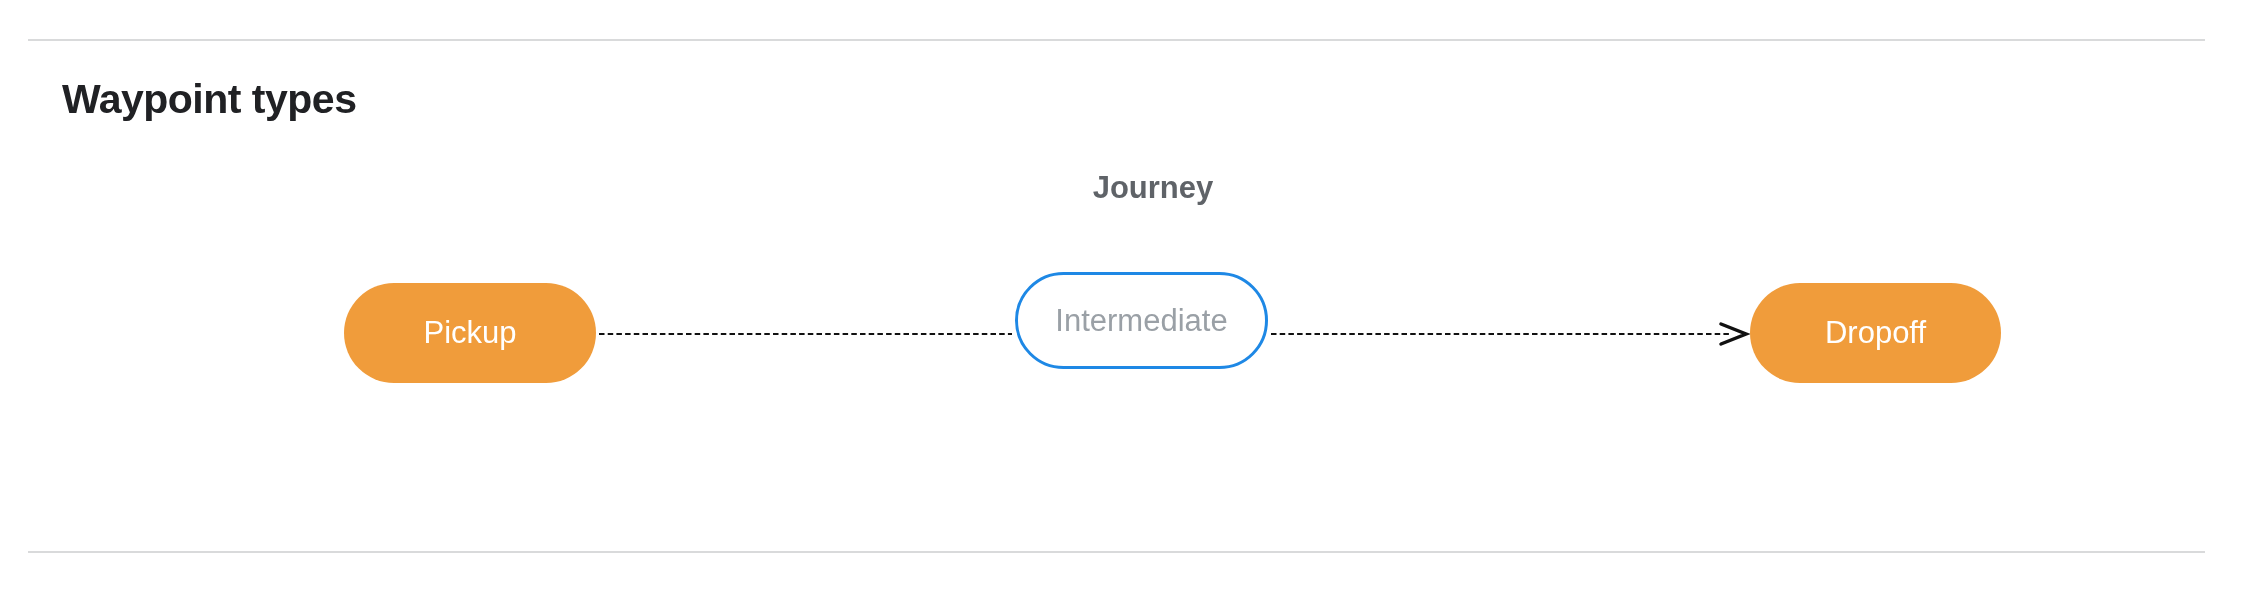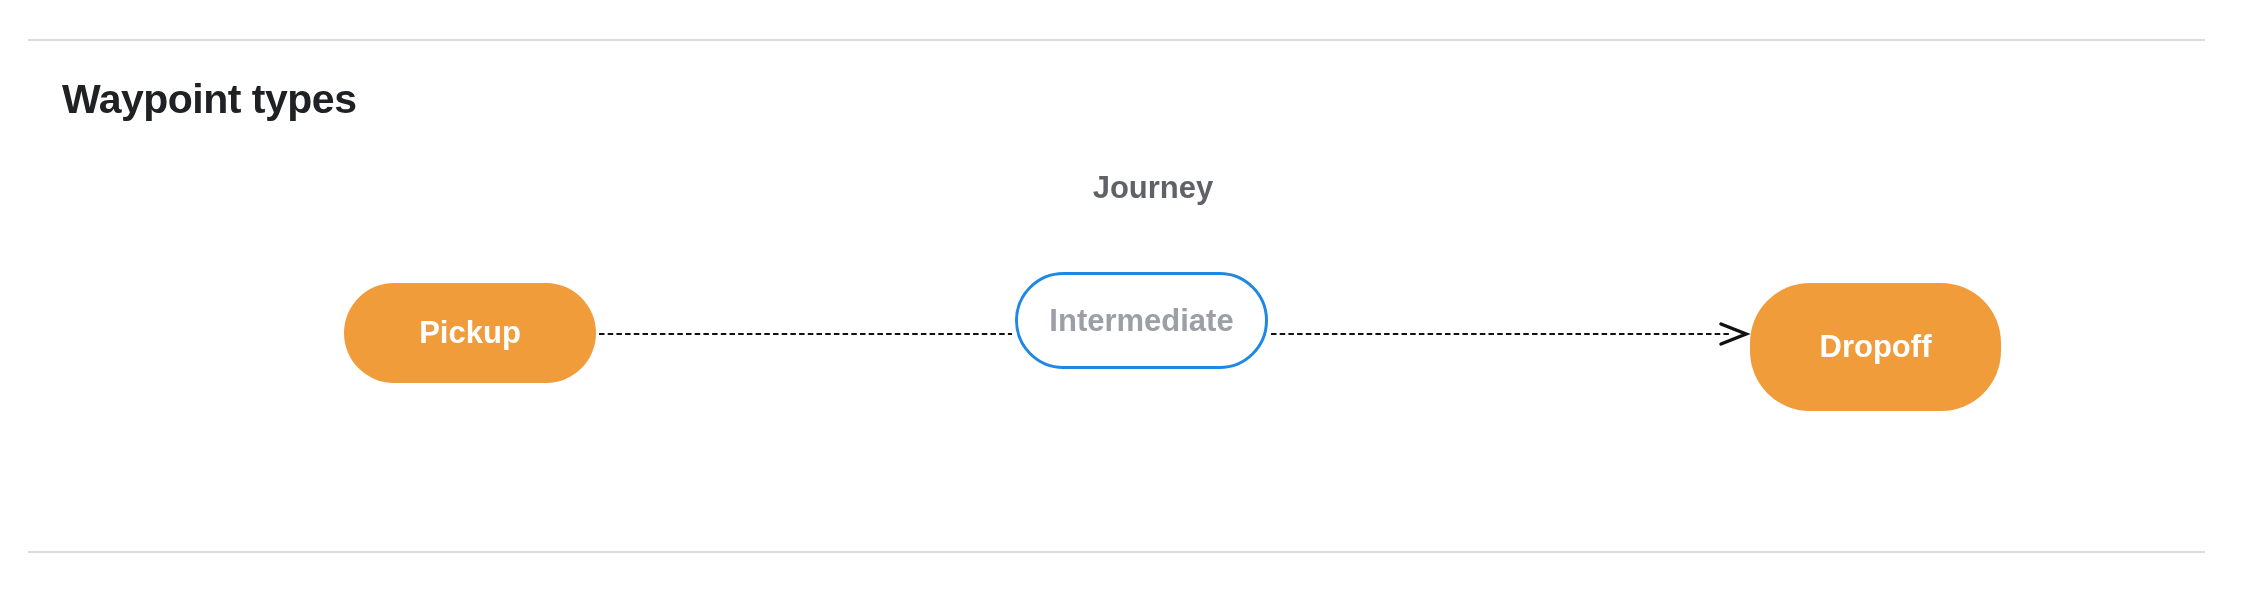--- a/index.html
+++ b/index.html
@@ -71,35 +71,35 @@
   }
 
   .node {
     position: absolute;
     display: flex;
     align-items: center;
     justify-content: center;
     border-radius: 60px;
     box-sizing: border-box;
     font-size: 31px;
-    font-weight: bold;
+    font-weight: normal;
     white-space: nowrap;
   }
   .node-terminal {
     background: var(--terminal-fill, #f09c3b);
     color: var(--terminal-text, #ffffff);
   }
   .node-pickup { left: 344px; top: 283px; width: 252px; height: 100px; }
   .node-intermediate {
     left: 1015px; top: 272px; width: 253px; height: 97px;
     background: var(--background, #ffffff);
     border: 3px solid var(--intermediate-border, #1e88e5);
     color: var(--intermediate-text, #9aa0a6);
   }
-  .node-dropoff { left: 1750px; top: 283px; width: 251px; height: 128px; }
+  .node-dropoff { left: 1750px; top: 283px; width: 251px; height: 100px; }
 </style>
 </head>
 <body>
 
 <div class="page">
 
   <div class="divider divider-top"></div>
 
   <h1 class="heading">Waypoint types</h1>
 

